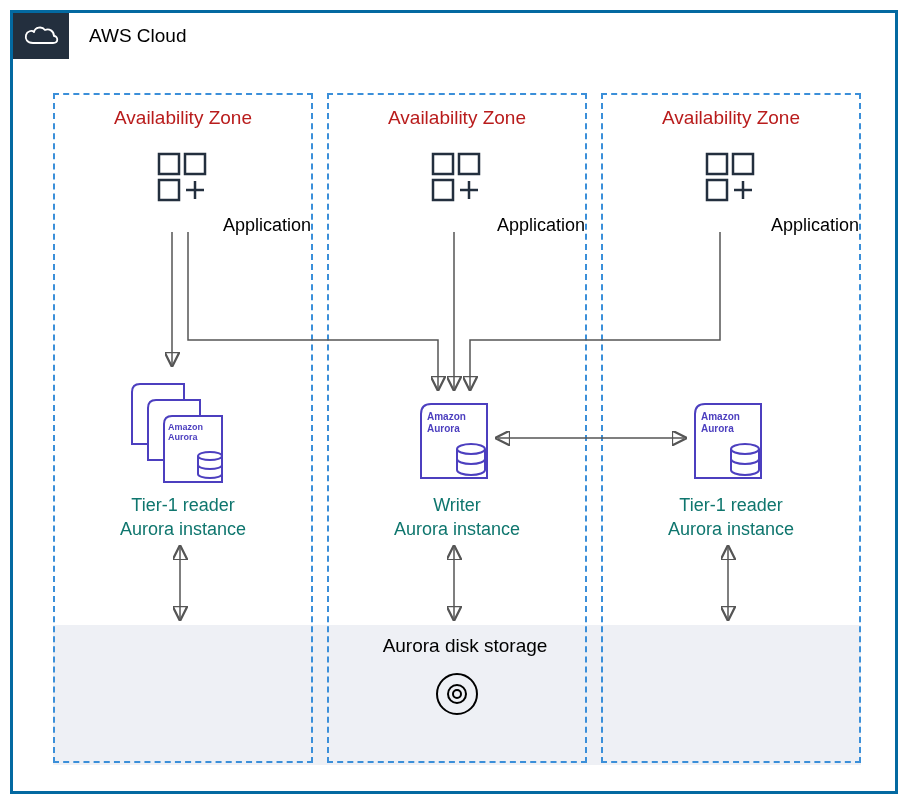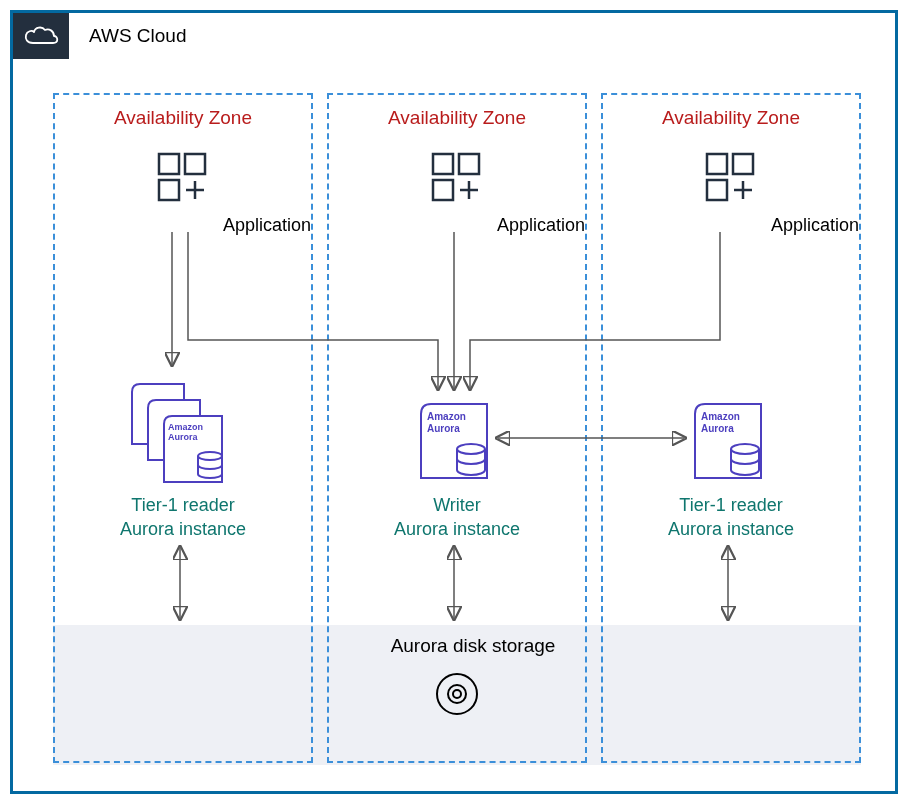--- a/index.html
+++ b/index.html
@@ -100,21 +100,21 @@
     position: absolute;
     left: 40px;
     top: 612px;
     width: 808px;  
     height: 140px;
     background: #eef0f5;
   }
   .storage-title {
     position: absolute;
     top: 10px;
-    left: 16px;
+    left: 8px;
     width: 100%;
     text-align: center;
     font-size: 19px;
     color: #000;
   }
   .disk-icon {
     position: absolute;
     top: 46px;
     left: 50%;
     transform: translateX(-50%);

